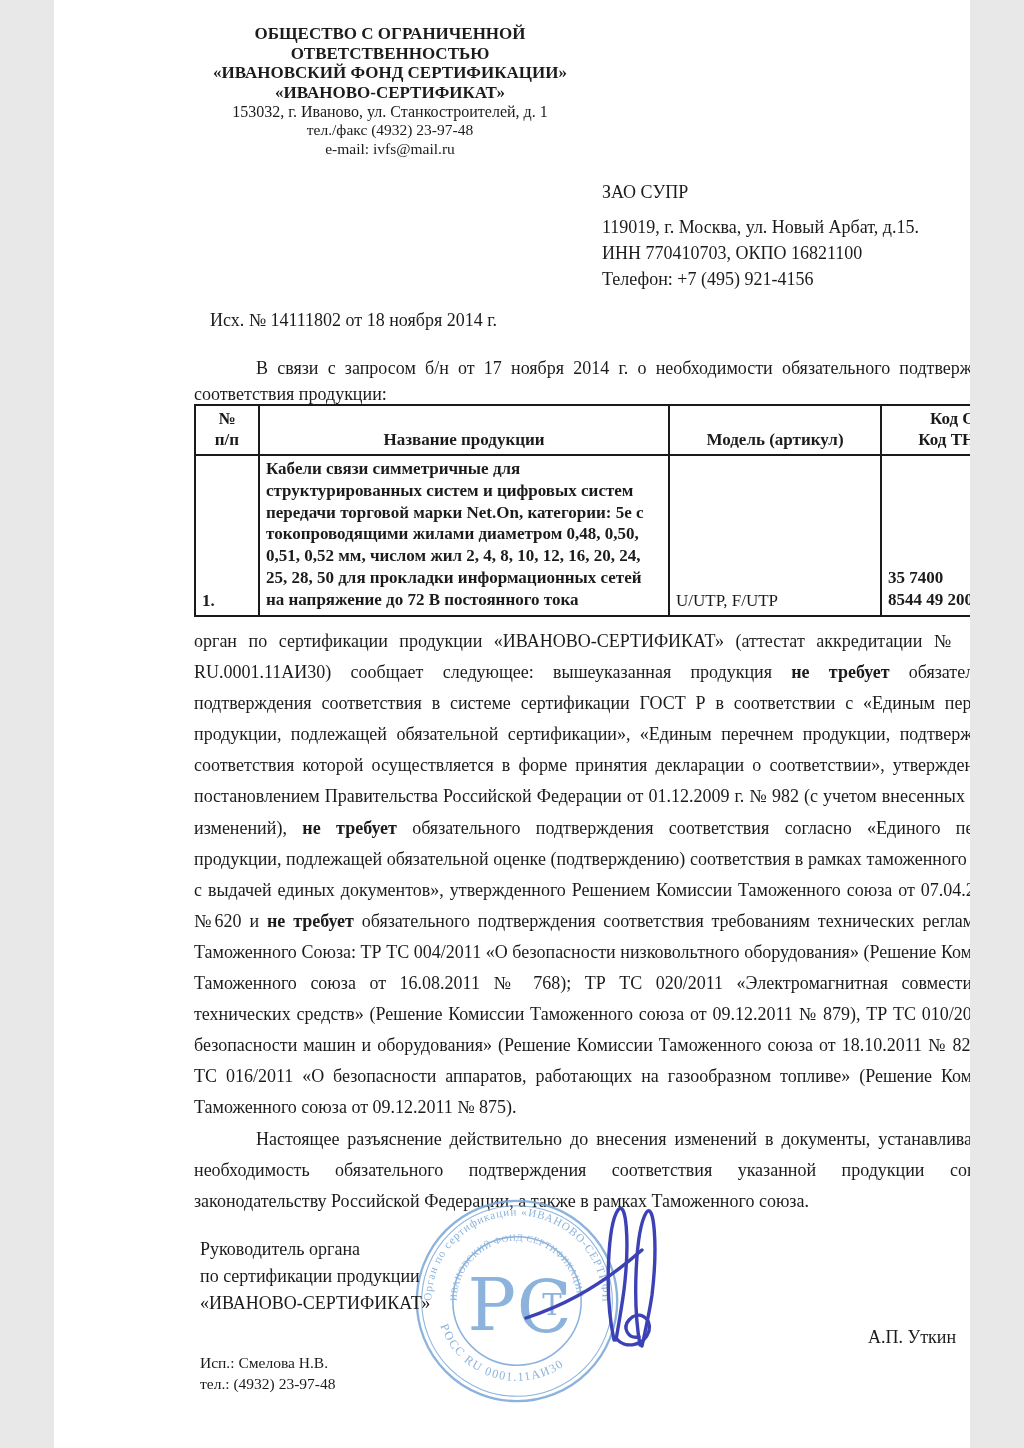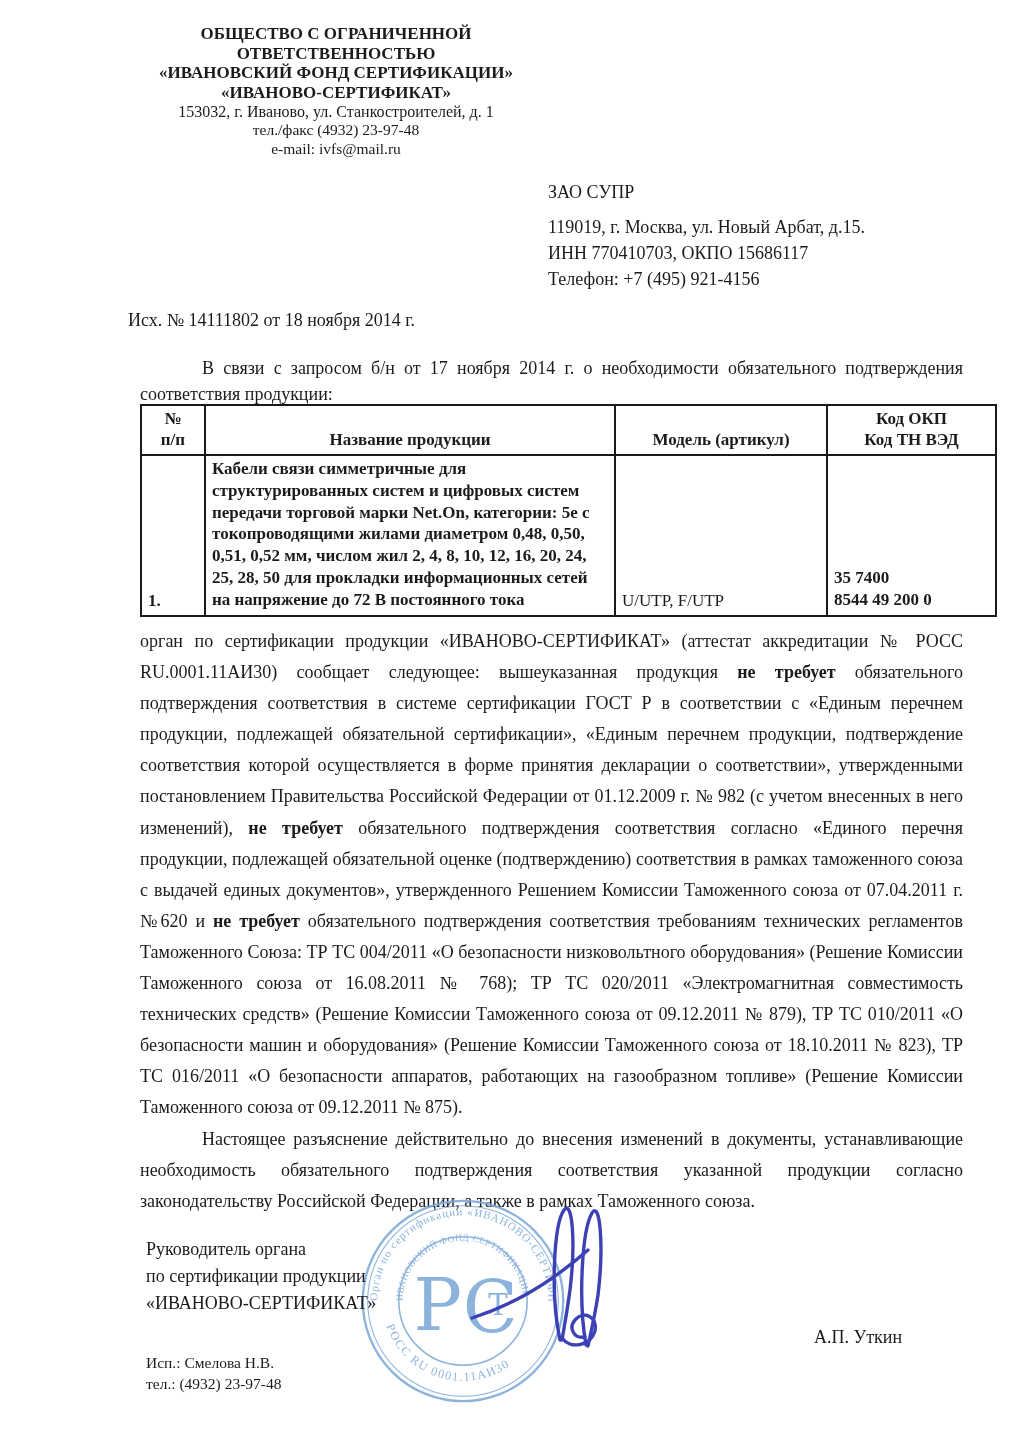--- a/index.html
+++ b/index.html
@@ -1,18 +1,18 @@
 <!DOCTYPE html>
 <html><head>
 <meta charset="utf-8">
 <style>
   html,body{margin:0;padding:0;background:#e8e8e8;}
   .page{
     position:relative;
-    width:1024px;height:1448px;
+    width:916px;height:1448px;
     margin:0 auto;
     background:#ffffff;
     font-family:"Liberation Serif", serif;
     color:#1b1b1b;
     overflow:hidden;
   }
   
   .letterhead{
     position:absolute;left:140px;top:24px;width:392px;
     text-align:center;
@@ -22,21 +22,21 @@
   .lh-small{font-size:15.5px;line-height:18.5px;}
 
   
   .recipient{
     position:absolute;left:548px;top:179px;width:420px;
     font-size:18px;line-height:26px;
   }
   .recipient .org{display:block;margin-bottom:9px;}
 
   
-  .ref-line{position:absolute;left:128px;top:310px;font-size:18px;}
+  .ref-line{position:absolute;left:156px;top:310px;font-size:18px;}
 
   
   .intro{
     position:absolute;left:140px;top:355px;width:823px;
     font-size:18px;line-height:26px;text-align:justify;text-indent:62px;
   }
 
   
   .products-table{
     position:absolute;left:140px;top:404px;width:823px;
@@ -94,21 +94,21 @@
     <div class="lh-bold">«ИВАНОВСКИЙ ФОНД СЕРТИФИКАЦИИ»</div>
     <div class="lh-bold">«ИВАНОВО-СЕРТИФИКАТ»</div>
     <div class="lh-normal">153032, г. Иваново, ул. Станкостроителей, д. 1</div>
     <div class="lh-small">тел./факс (4932) 23-97-48</div>
     <div class="lh-small">e-mail: ivfs@mail.ru</div>
   </div>
 
   <div class="recipient">
     <span class="org">ЗАО СУПР</span>
     <div>119019, г. Москва, ул. Новый Арбат, д.15.</div>
-    <div>ИНН 770410703, ОКПО 15686117</div>
+    <div>ИНН 770410703, ОКПО 16821100</div>
     <div>Телефон: +7 (495) 921-4156</div>
   </div>
 
   <div class="ref-line">Исх. № 14111802  от 18 ноября 2014 г.</div>
 
   <div class="intro">В связи с запросом б/н от 17 ноября 2014 г. о необходимости обязательного подтверждения соответствия продукции:</div>
 
   <table class="products-table">
     <tbody>
         <tr>

